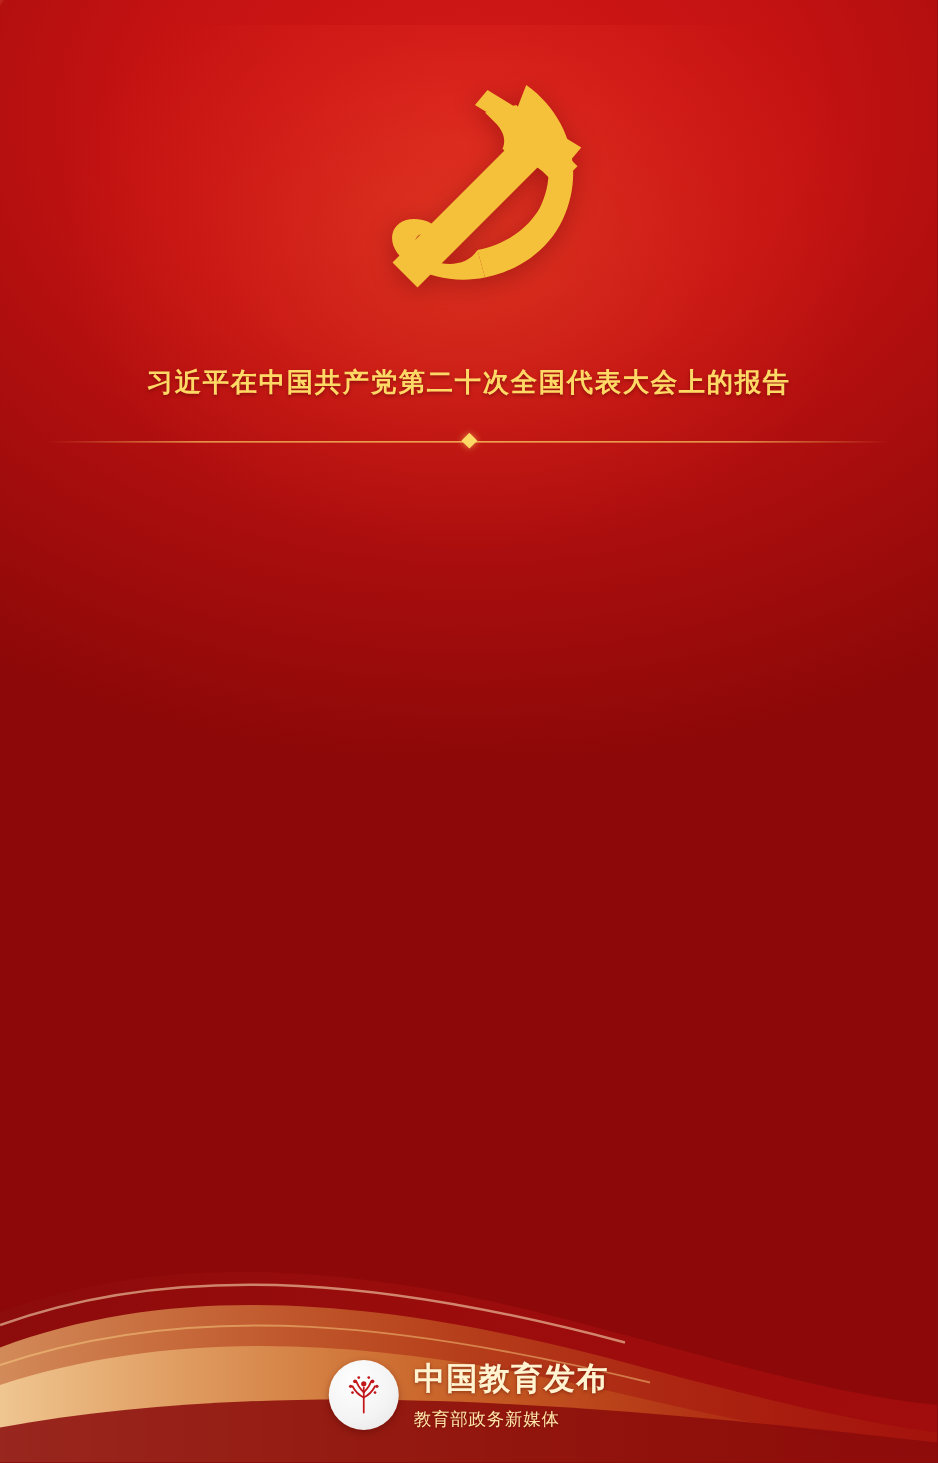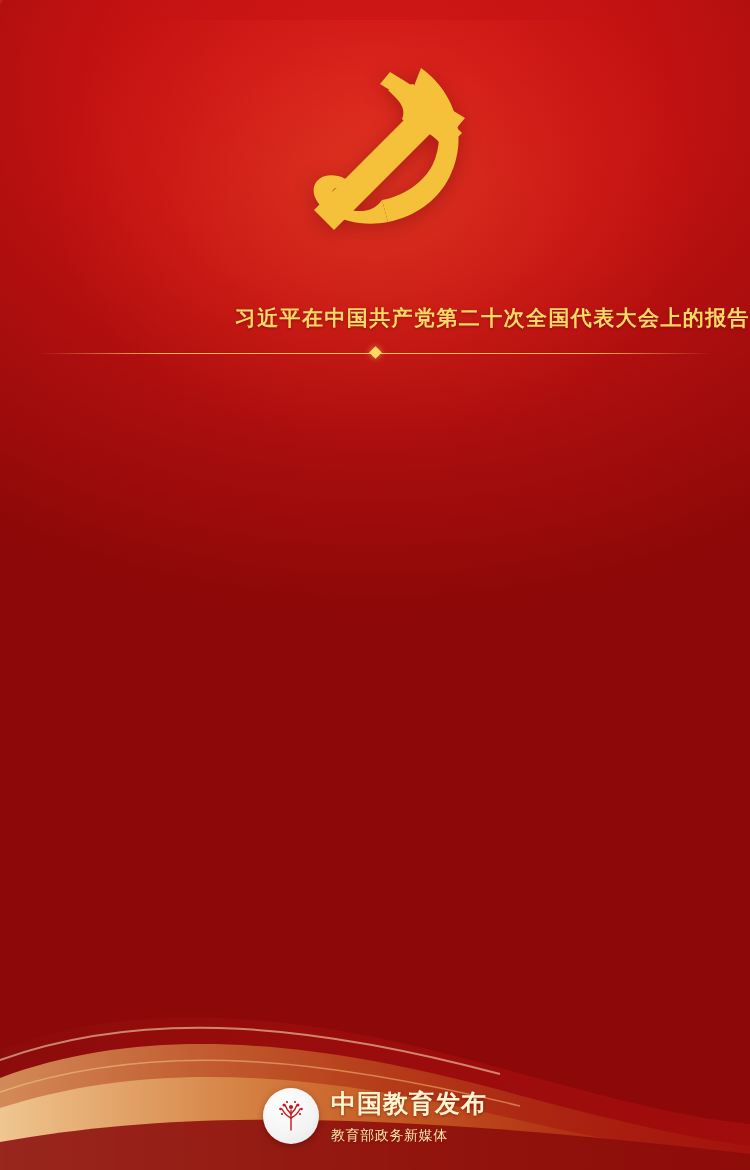--- a/index.html
+++ b/index.html
@@ -50,22 +50,22 @@
     display: flex;
     align-items: center;
     justify-content: center;
   }
   .emblem-wrap svg { display: block; filter: drop-shadow(0 4px 10px rgba(90,0,0,0.35)); }
 
   
   .title-row {
     position: absolute;
     left: 0; right: 0;
-    top: 304px;
-    text-align: right;
+    top: 292px;
+    text-align: center;
   }
   .title-row .title {
     display: inline-block;
     color: #ffd966;
     font-size: 21px;
     letter-spacing: 1.4px;
     font-weight: 700;
     text-shadow: 0 1px 3px rgba(80,0,0,0.45);
     font-family: "Liberation Sans", "DejaVu Sans", sans-serif;
   }

